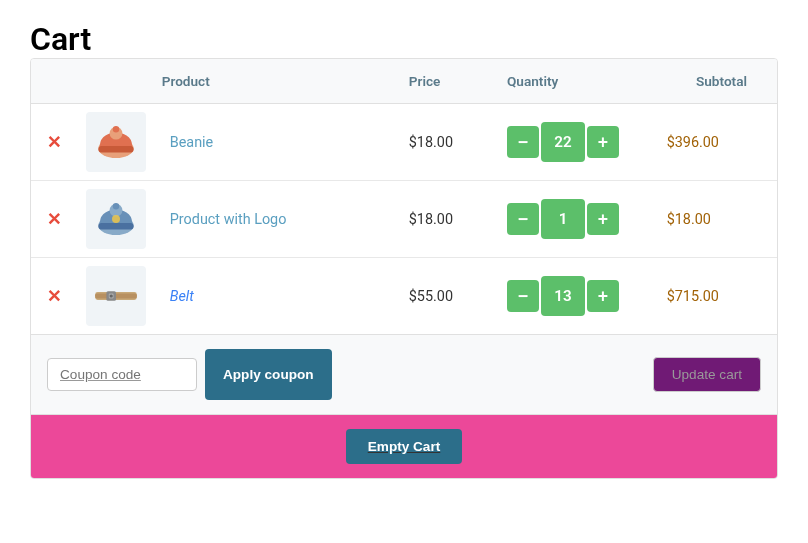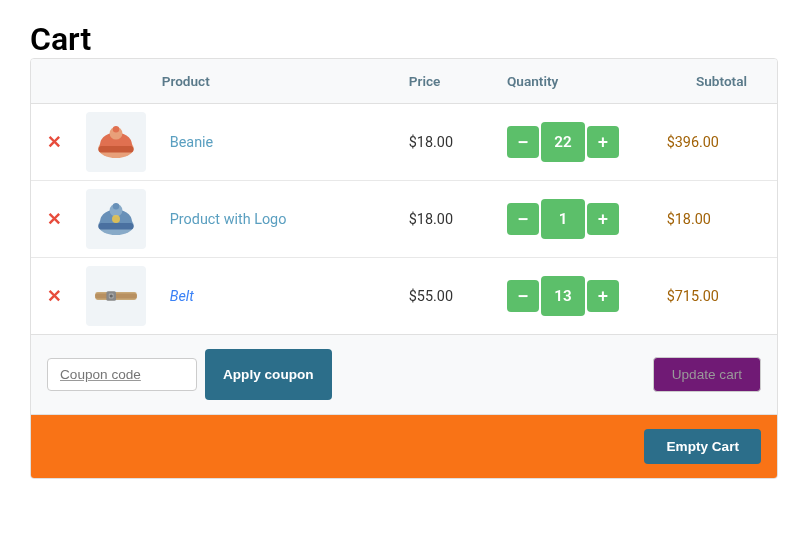--- a/index.html
+++ b/index.html
@@ -144,25 +144,26 @@
     .update-cart-btn {
       background: #701a75;
       color: #999;
       border: 1px solid #ccc;
       border-radius: 4px;
       padding: 9px 18px;
       font-size: 0.85rem;
       cursor: pointer;
     }
     .empty-cart-row {
-      background: #f97316;
+      background: #ec4899;
       border-top: 1px solid #e0e0e0;
       padding: 14px 16px;
       display: flex;
-      justify-content: flex-end;
+      justify-content: center;
+      text-decoration: underline;
     }
     .empty-cart-btn {
       background: #2c6e8a;
       color: #fff;
       border: none;
       border-radius: 4px;
       padding: 10px 22px;
       font-size: 0.85rem;
       font-weight: 600;
       cursor: pointer;

